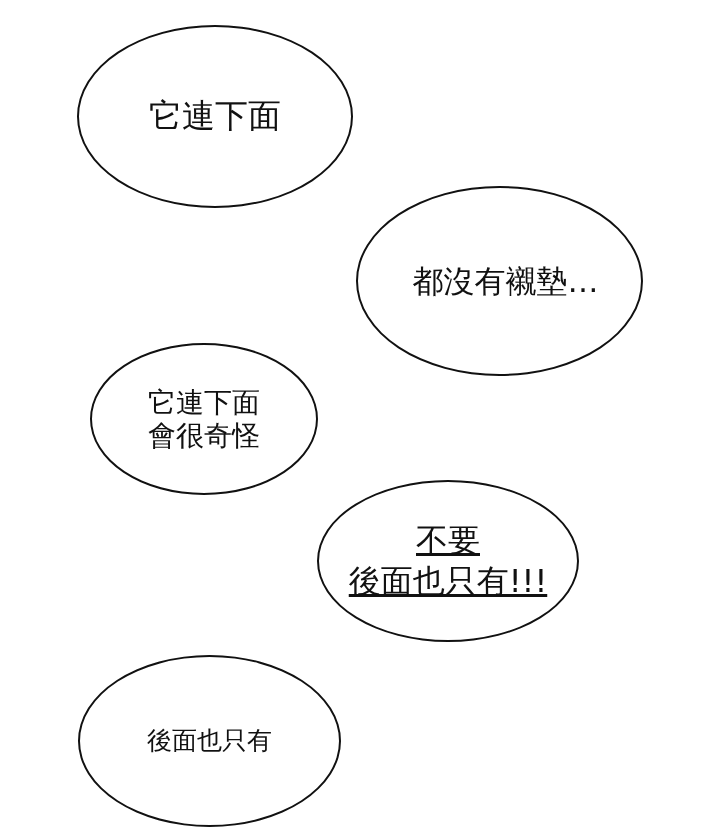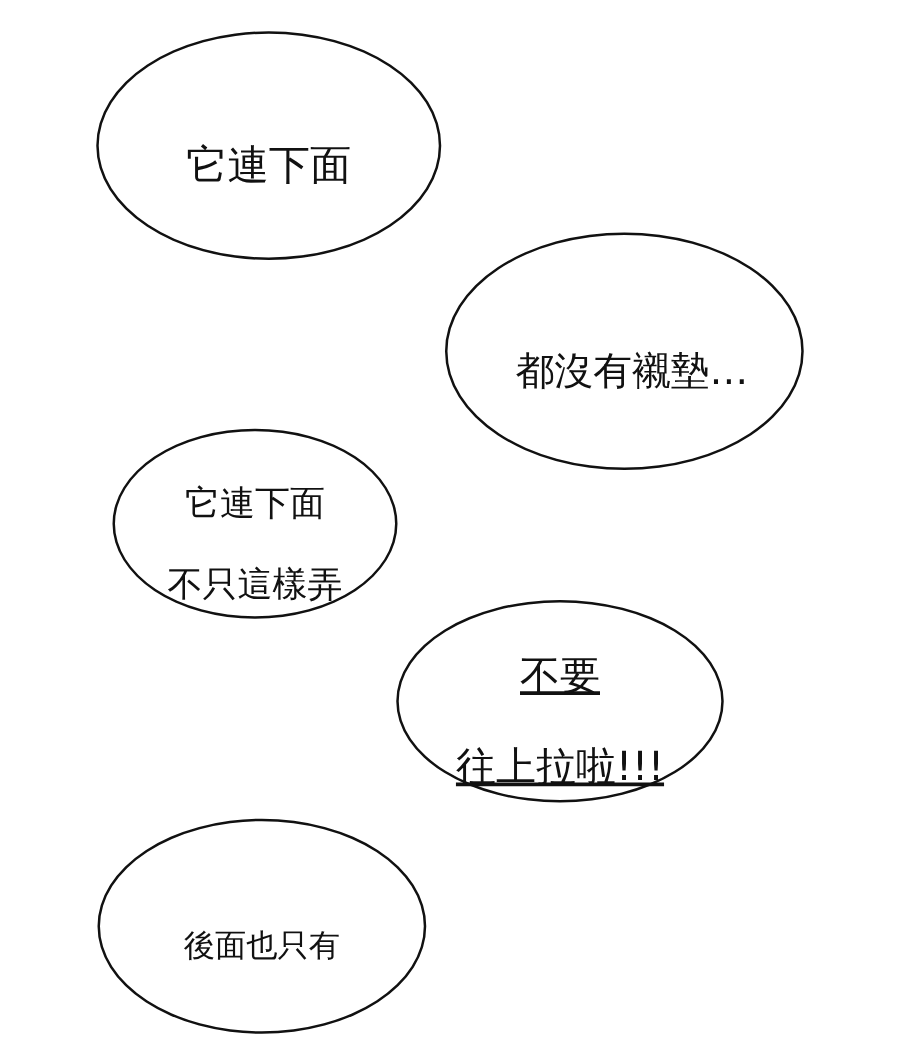--- a/index.html
+++ b/index.html
@@ -24,21 +24,20 @@
       flex-direction: column;
       align-items: center;
       justify-content: center;
       color: #111111;
       text-align: center;
       line-height: 1.18;
     }
     .bubble .line {
       display: block;
       white-space: nowrap;
-      margin-top: 32px;
     }
     #b1 { left: 77px;  top: 25px;  width: 276px; height: 183px; font-size: 33px; }
     #b2 { left: 356px; top: 186px; width: 287px; height: 190px; font-size: 31px; }
     #b2 .line { padding-left: 12px; text-align: center; }
     #b3 { left: 90px;  top: 343px; width: 228px; height: 152px; font-size: 28px; }
     #b4 { left: 317px; top: 480px; width: 262px; height: 162px; font-size: 32px; line-height: 1.28; text-decoration: underline; }
     #b5 { left: 78px;  top: 655px; width: 263px; height: 172px; font-size: 25px; line-height: 1.3; }
   </style>
 </head>
 <body>
@@ -46,23 +45,23 @@
 <div class="bubble" id="b1">
   <span class="line">它連下面</span>
 </div>
 
 <div class="bubble" id="b2">
   <span class="line">都沒有襯墊…</span>
 </div>
 
 <div class="bubble" id="b3">
   <span class="line">它連下面</span>
-  <span class="line">不只這樣弄</span>
+  <span class="line">會很奇怪</span>
 </div>
 
 <div class="bubble" id="b4">
   <span class="line">不要</span>
-  <span class="line">往上拉啦!!!</span>
+  <span class="line">後面也只有!!!</span>
 </div>
 
 <div class="bubble" id="b5">
   <span class="line">後面也只有</span>
 </div>
 
 </body></html>

